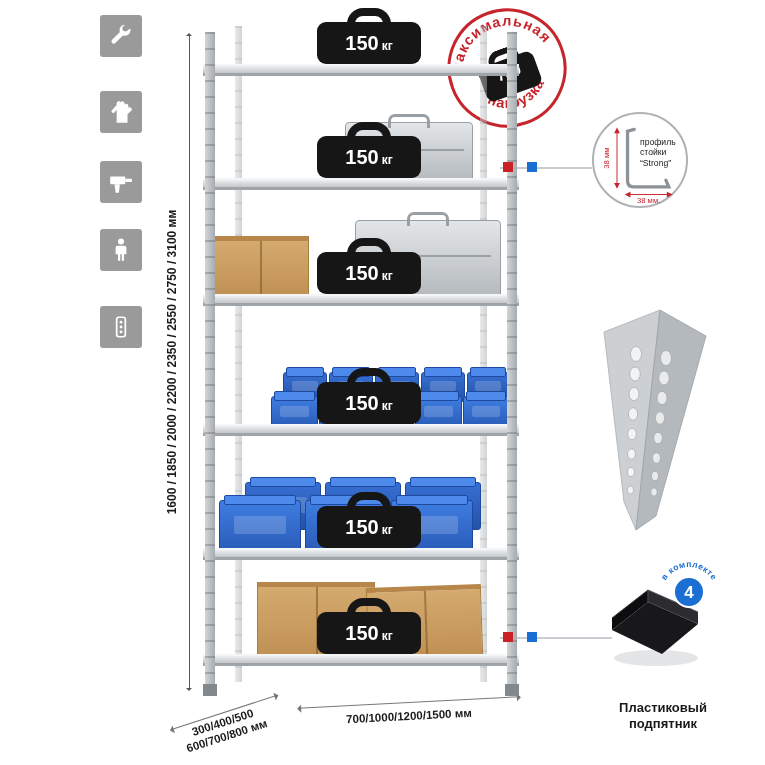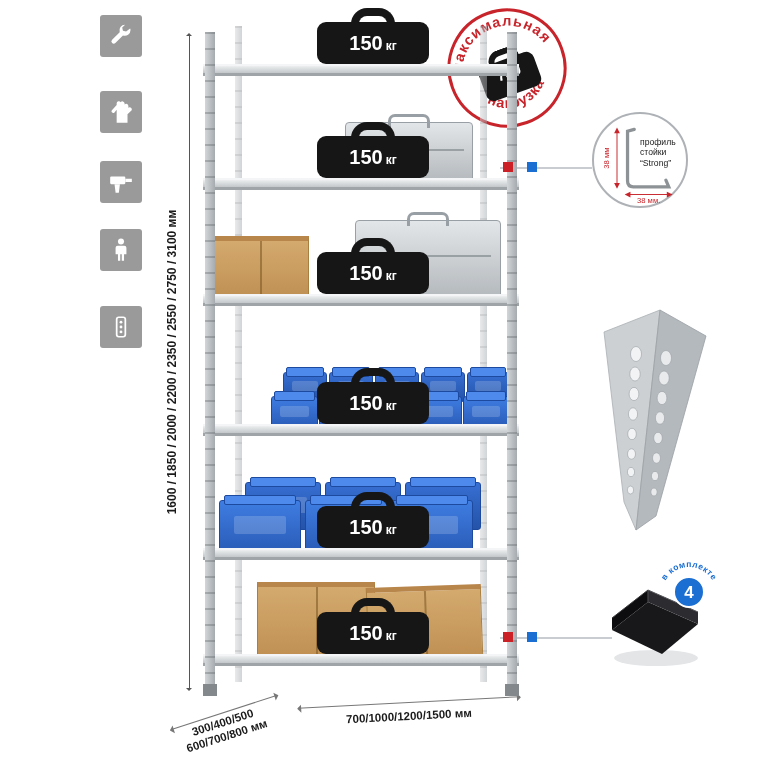--- a/index.html
+++ b/index.html
@@ -31,21 +31,21 @@
            background:linear-gradient(#eceeef,#c3c7ca); border-top:2px solid #f4f5f6; border-bottom:3px solid #9fa4a8; }
   .rack-foot { position:absolute; bottom:0; width:14px; height:12px; background:#83888c; z-index:5; }
   .rack-foot.fl { left:-2px; } .rack-foot.fr { right:-2px; }
 
   
   .weight { position:absolute; background:#161616; color:#fff; border-radius:9px; display:flex;
             align-items:center; justify-content:center; font-weight:bold; z-index:6; }
   .weight::before { content:''; position:absolute; left:50%; transform:translateX(-50%); top:-14px;
                     width:28px; height:16px; border:8px solid #161616; border-bottom:none;
                     border-radius:16px 16px 0 0; }
-  .shelf-weight { width:112px; height:42px; font-size:20px; gap:3px; left:112px;justify-content:center; }
+  .shelf-weight { width:104px; height:42px; font-size:20px; gap:3px; left:112px;justify-content:center; }
   .shelf-weight small { font-size:12px; font-weight:bold; margin-top:5px; }
 
   
   .case, .cardbox, .bin { position:absolute; z-index:3; }
   .case { background:linear-gradient(#e3e6e8,#b4b9bd); border:1px solid #99a0a5; border-radius:4px; }
   .case::before { content:''; position:absolute; left:6%; right:6%; top:45%; height:2px; background:rgba(120,128,134,.6); }
   .case::after { content:''; position:absolute; top:-9px; left:50%; transform:translateX(-50%); width:36px; height:11px;
                  border:3px solid #99a0a5; border-bottom:none; border-radius:7px 7px 0 0; }
   .cardbox { background:linear-gradient(#d4aa6e,#c09053); border:1px solid #a97f3f; border-top:5px solid #b8854a; }
   .cardbox::before { content:''; position:absolute; left:50%; top:0; bottom:0; width:2px; background:rgba(120,85,35,.55); }
@@ -260,20 +260,24 @@
     <line x1="44" y1="6" x2="94" y2="28" stroke="#55555a" stroke-width="1"></line>
   </svg>
   <svg style="position:absolute;left:652px;top:552px" width="74" height="74" viewBox="0 0 74 74">
     <path id="arc4" d="M10,42 A27,27 0 1 1 64,42" fill="none"></path>
     <text font-size="8.5" font-weight="bold" fill="#1b6ed2" letter-spacing="0.5">
       <textPath href="#arc4" startOffset="50%" text-anchor="middle">в комплекте</textPath>
     </text>
     <circle cx="37" cy="40" r="15" fill="#1b6ed2" stroke="#fff" stroke-width="2"></circle>
     <text x="37" y="46" font-size="17" font-weight="bold" fill="#fff" text-anchor="middle">4</text>
   </svg>
+  <div class="caption" style="left:598px;top:700px;width:130px">
+    <div>Пластиковый</div>
+    <div>подпятник</div>
+  </div>
 
   <div class="dim-line" style="left:168px;top:712px;width:112px;transform:rotate(-18deg)"></div>
   <div class="dim-text" style="left:155px;top:716px;width:140px;transform:rotate(-18deg)">
     <div>300/400/500</div>
     <div>600/700/800 мм</div>
   </div>
   <div class="dim-line" style="left:298px;top:702px;width:222px;transform:rotate(-3deg)"></div>
   <div class="dim-text" style="left:298px;top:710px;width:222px;transform:rotate(-3deg)">700/1000/1200/1500 мм</div>
 
 </div>

